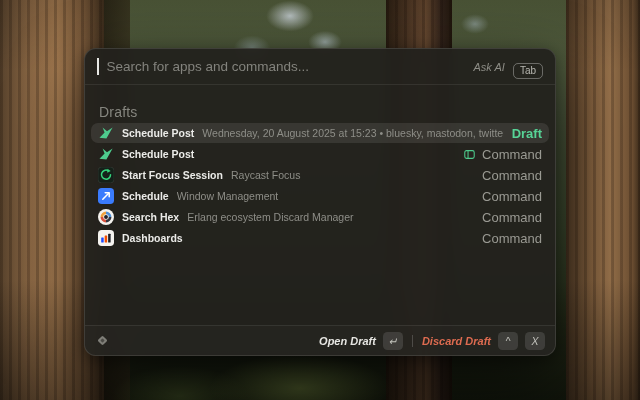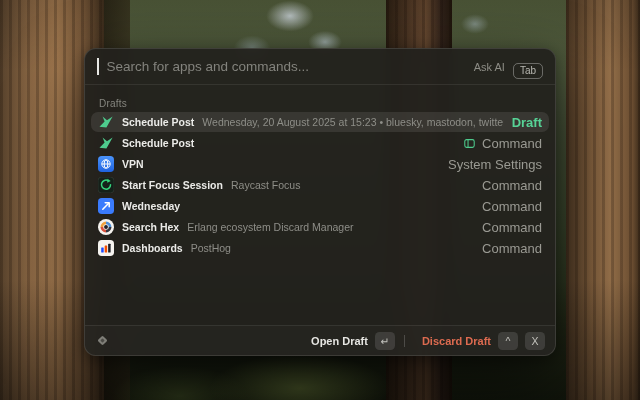--- a/index.html
+++ b/index.html
@@ -35,47 +35,47 @@
       box-shadow:0 30px 70px rgba(0,0,0,.6), 0 4px 16px rgba(0,0,0,.4);
       display:flex; flex-direction:column; overflow:hidden; backdrop-filter:blur(6px); }
 
   
   .search-bar { height:36px; flex:0 0 36px; display:flex; align-items:center; gap:8px;
       padding:0 12px; border-bottom:1px solid rgba(255,255,255,.08); }
   .caret { width:1.5px; height:17px; background:#e8e8e4; flex:0 0 auto; }
   .search-input { flex:1; min-width:0; background:transparent; border:none; outline:none;
       font-family:"Liberation Sans", sans-serif; font-size:13.5px; color:#ececea; caret-color:#fff; }
   .search-input::placeholder { color:#83837d; }
-  .ask-ai { font-size:11px; color:#8d8d86; white-space:nowrap; }
+  .ask-ai { font-size:11px; color:#8d8d86; white-space:nowrap;font-style:italic; }
   .tab-badge { font-size:10px; color:#b7b7b1; border:1px solid rgba(255,255,255,.32);
       border-radius:5px; padding:1.5px 6px; white-space:nowrap;margin-top:8px; }
 
   
   .list { flex:1; overflow:hidden; padding-top:2px; }
-  .section-title { margin:11px 14px 3px; font-size:10px; color:#86867f; letter-spacing:.2px; }
+  .section-title { margin:17px 14px 3px; font-size:14px; color:#86867f; letter-spacing:.2px; }
   .row { height:20px; margin:1px 6px; padding:0 7px; border-radius:7px;
       display:flex; align-items:center; gap:8px; cursor:default; }
   .row.selected { background:rgba(255,255,255,.09); }
   .row-icon { width:16px; height:16px; flex:0 0 16px; display:flex; align-items:center; justify-content:center; }
   .row-icon svg { width:16px; height:16px; display:block; }
   .row-title { font-size:10.5px; font-weight:700; color:#ebebe8; white-space:nowrap; flex:0 0 auto; }
   .row-subtitle { font-size:10.5px; color:#8e8e88; white-space:nowrap; overflow:hidden;
       text-overflow:clip; flex:1 1 auto; min-width:0; }
   .row-accessory { font-size:13px; color:#9a9a93; white-space:nowrap; flex:0 0 auto;
       margin-left:auto; display:flex; align-items:center; gap:6px; }
   .row-accessory.green-text { color:#57d396; font-weight:700; }
   .acc-icon svg { width:13px; height:13px; display:block; }
 
   
   .footer { flex:0 0 30px; display:flex; align-items:center; gap:8px; padding:0 10px;
       border-top:1px solid rgba(255,255,255,.08); background:rgba(255,255,255,.015); }
   .footer-logo svg { width:15px; height:15px; display:block; opacity:.8; }
-  .footer-right { margin-left:auto; display:flex; align-items:center; gap:7px; }
+  .footer-right { margin-left:auto; display:flex; align-items:center; gap:7px;font-style:italic; }
   .action-label { font-size:11px; font-weight:700; color:#e6e6e2; }
-  .action-label.discard { color:#dd6b50;margin-left:8px; }
+  .action-label.discard { color:#dd6b50; }
   .key-badge { min-width:20px; height:18px; padding:0 5px; border-radius:4.5px;
       background:rgba(255,255,255,.12); color:#c3c3bd; font-size:10.5px;
       display:flex; align-items:center; justify-content:center; }
   .v-sep { width:1px; height:12px; background:rgba(255,255,255,.18); margin:0 2px; }
 </style>
 </head>
 <body>
 
 <div class="scene">
   <div class="trunk trunk-left bg-layer" style="position:absolute;">
@@ -127,60 +127,41 @@
                 <rect x="2.2" y="3.2" width="11.6" height="9.6" rx="2.2" fill="none" stroke="#4ecb8d" stroke-width="1.3"></rect>
                 <line x1="6.2" y1="3.2" x2="6.2" y2="12.8" stroke="#4ecb8d" stroke-width="1.3"></line>
               </svg>
             </span>
             <span>Command</span>
           </span>
         </div>
         <div class="row">
           <span class="row-icon">
             <svg viewBox="0 0 18 18">
-              <defs>
-                <linearGradient id="vg" x1="0" y1="0" x2="0" y2="1">
-                  <stop offset="0" stop-color="#4a93fb"></stop>
-                  <stop offset="1" stop-color="#1f63e0"></stop>
-                </linearGradient>
-              </defs>
-              <rect width="18" height="18" rx="4.2" fill="url(#vg)"></rect>
-              <circle cx="9" cy="9" r="4.7" stroke="#fff" stroke-width="1.1" fill="none"></circle>
-              <ellipse cx="9" cy="9" rx="2.1" ry="4.7" stroke="#fff" stroke-width="1.1" fill="none"></ellipse>
-              <line x1="4.3" y1="9" x2="13.7" y2="9" stroke="#fff" stroke-width="1.1"></line>
-            </svg>
-          </span>
-          <span class="row-title">VPN</span>
-          <span class="row-accessory">
-            <span>System Settings</span>
-          </span>
-        </div>
-        <div class="row">
-          <span class="row-icon">
-            <svg viewBox="0 0 18 18">
               <rect width="18" height="18" rx="4.2" fill="#152019" stroke="rgba(255,255,255,.12)" stroke-width=".8"></rect>
               <path d="M11.4 4.1 a5.1 5.1 0 1 0 2.7 4.5" stroke="#35d37b" stroke-width="1.7" fill="none" stroke-linecap="round"></path>
               <path d="M10.6 1.9 L14.3 4.4 L10.4 6.4 Z" fill="#35d37b"></path>
             </svg>
           </span>
           <span class="row-title">Start Focus Session</span>
           <span class="row-subtitle">Raycast Focus</span>
           <span class="row-accessory">
             <span>Command</span>
           </span>
         </div>
         <div class="row">
           <span class="row-icon">
             <svg viewBox="0 0 18 18">
               <rect width="18" height="18" rx="4.2" fill="#3a7bfd"></rect>
               <path d="M5.4 12.6 L12 6" stroke="#fff" stroke-width="1.7" stroke-linecap="round"></path>
               <path d="M8.1 5.4 H12.6 V9.9" stroke="#fff" stroke-width="1.7" fill="none" stroke-linecap="round" stroke-linejoin="round"></path>
             </svg>
           </span>
-          <span class="row-title">Wednesday</span>
+          <span class="row-title">Schedule</span>
+          <span class="row-subtitle">Window Management</span>
           <span class="row-accessory">
             <span>Command</span>
           </span>
         </div>
         <div class="row">
           <span class="row-icon">
             <svg viewBox="0 0 18 18">
               <circle cx="9" cy="9" r="9" fill="#f4f2ee"></circle>
               <circle cx="9" cy="9" r="4.6" fill="none" stroke="#4f8fd6" stroke-width="3.1" pathLength="100" stroke-dasharray="25 75" transform="rotate(-90 9 9)"></circle>
               <circle cx="9" cy="9" r="4.6" fill="none" stroke="#33333d" stroke-width="3.1" pathLength="100" stroke-dasharray="25 75" stroke-dashoffset="-25" transform="rotate(-90 9 9)"></circle>
@@ -198,21 +179,20 @@
         <div class="row">
           <span class="row-icon">
             <svg viewBox="0 0 18 18">
               <rect width="18" height="18" rx="4.2" fill="#f5f3ef"></rect>
               <rect x="3.6" y="8.4" width="2.8" height="5.6" rx=".6" fill="#1d4aff"></rect>
               <rect x="7.5" y="6.2" width="2.8" height="7.8" rx=".6" fill="#f54e00"></rect>
               <rect x="11.4" y="4.2" width="2.8" height="9.8" rx=".6" fill="#1d1f27"></rect>
             </svg>
           </span>
           <span class="row-title">Dashboards</span>
-          <span class="row-subtitle">PostHog</span>
           <span class="row-accessory">
             <span>Command</span>
           </span>
         </div>
       </div>
 
     <div class="footer">
       <span class="footer-logo">
         <svg viewBox="0 0 16 16">
             <rect x="4.2" y="4.2" width="7.6" height="7.6" rx="1.4" transform="rotate(45 8 8)" fill="#97978f"></rect>

